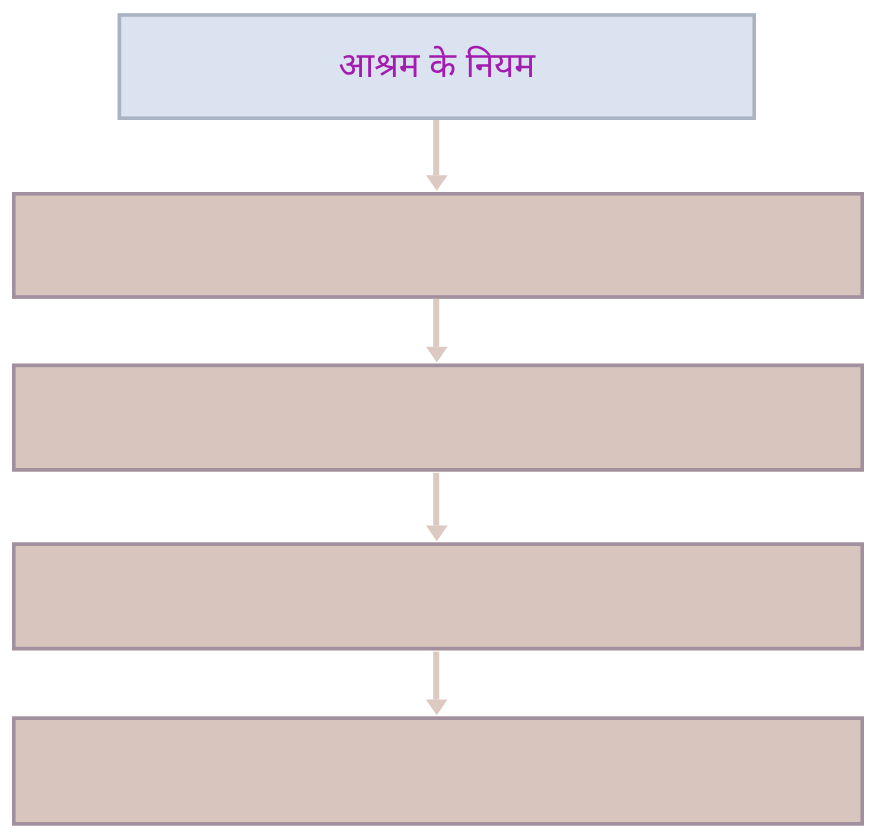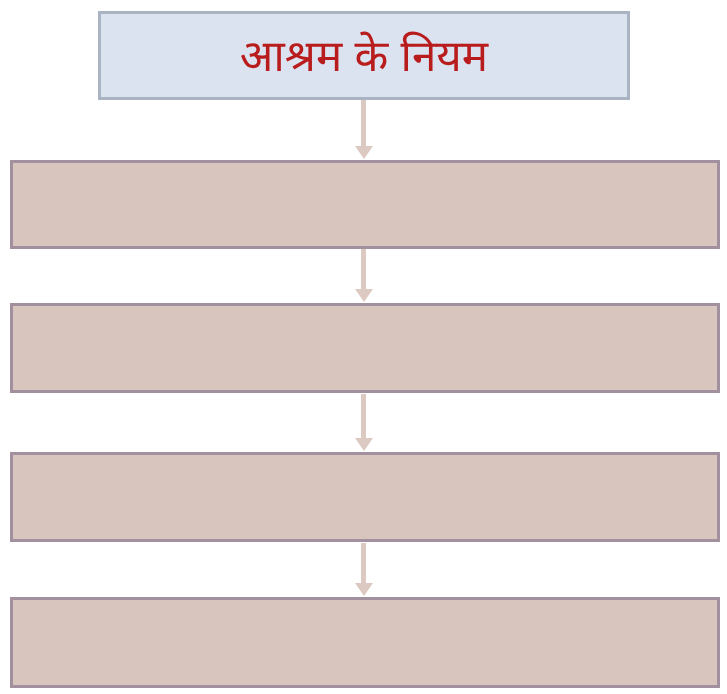--- a/index.html
+++ b/index.html
@@ -21,22 +21,22 @@
     width: 532px;
     height: 89px;
     box-sizing: border-box;
     background: #dbe3f0;
     border: 3px solid #a9b3c2;
     display: flex;
     align-items: center;
     justify-content: center;
   }
   .title-box .title-text {
-    font-size: 44px;
-    color: #b91c1c;
+    font-size: 29px;
+    color: #a21caf;
     line-height: 1;
     white-space: nowrap;
   }
 
   
   .flow-box {
     position: absolute;
     left: 10px;
     width: 710px;
     box-sizing: border-box;

